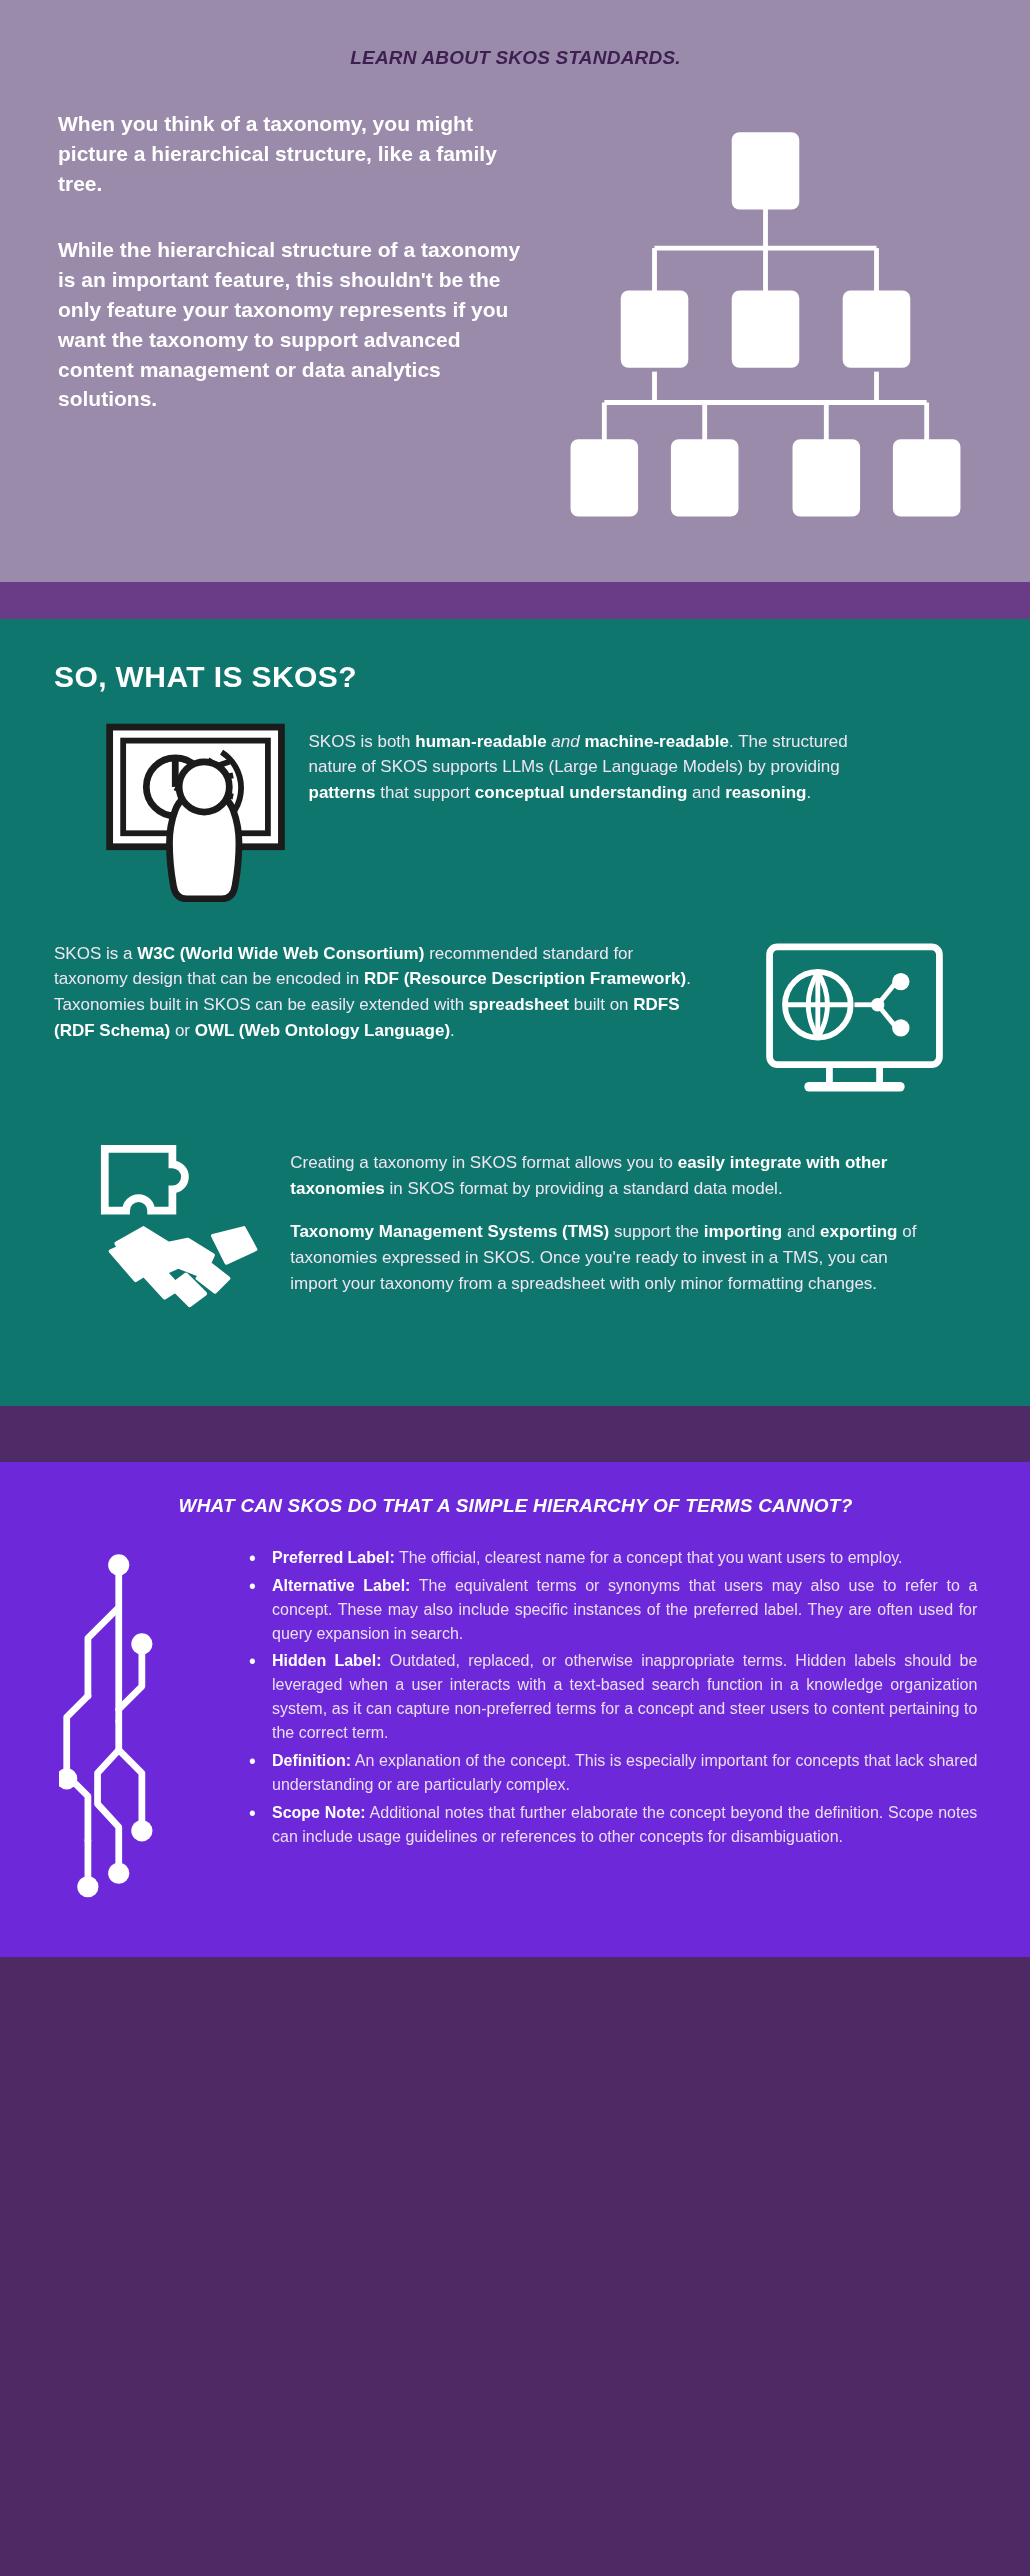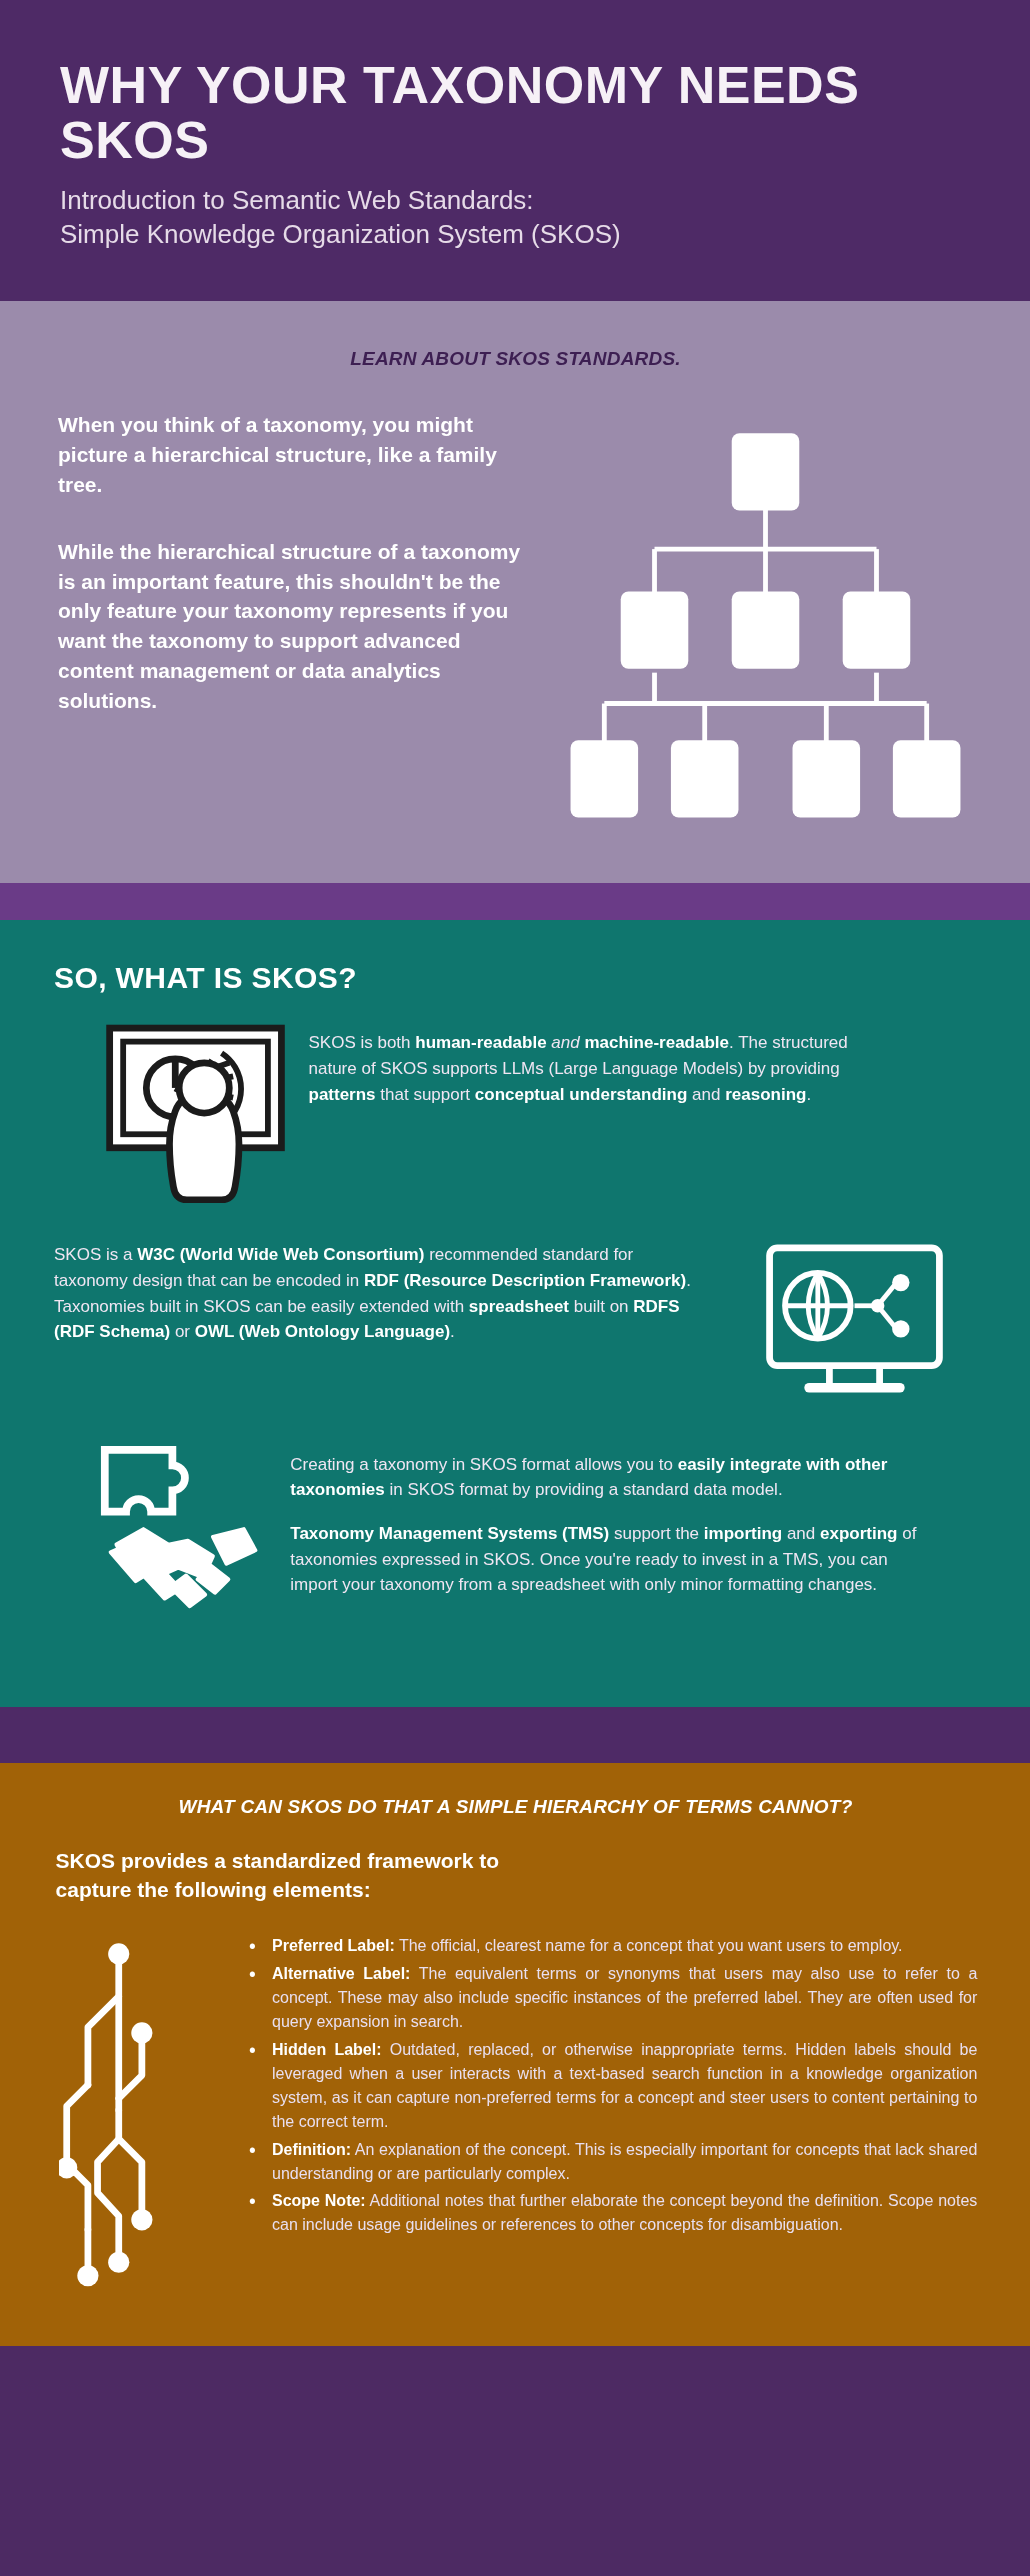--- a/index.html
+++ b/index.html
@@ -14,21 +14,21 @@
     overflow: hidden;
     background: #4d2a63;
   }
 
   
   .band-header  { background: #4e2a66; padding: 58px 0 50px 0; }
   .band-intro   { background: #9b8bab; padding: 0; }
   .band-divider { background: #6a3b87; }
   .band-skos    { background: #0f766e; }
   .band-divider2{ background: #4e2a66; }
-  .band-list    { background: #a16207; }
+  .band-list    { background: #6d28d9; }
   .band-foot    { background: #4d2a63; }
 
   
   .hdr-title {
     color: #f6f1f6;
     font-size: 52px;
     font-weight: bold;
     letter-spacing: 0.5px;
     line-height: 1.06;
     padding: 0 60px;
@@ -149,27 +149,20 @@
   }
   ul.skos-elements li b { font-weight: bold; color: #ffffff; }
 
   .band-foot { height: 68px; }
 </style>
 </head>
 <body>
 
 <div class="page">
 
-  <div class="band-header">
-    <div class="hdr-title">WHY YOUR TAXONOMY NEEDS SKOS</div>
-    <div class="hdr-sub">
-      <div>Introduction to Semantic Web Standards:</div>
-      <div>Simple Knowledge Organization System (SKOS)</div>
-    </div>
-  </div>
 
   <div class="band-intro">
     <div class="intro-inner">
       <div class="intro-kicker">
         <div>LEARN ABOUT SKOS STANDARDS.</div>
       </div>
 
       <div class="intro-body">
         <div class="intro-text">
           <p>When you think of a taxonomy, you might picture a hierarchical structure, like a family tree.</p>
@@ -283,24 +276,20 @@
         </div>
       </div>
     </div>
   </div>
 
   <div class="band-divider2"></div>
 
   <div class="band-list">
     <div class="list-inner">
       <div class="list-kicker">WHAT CAN SKOS DO THAT A SIMPLE HIERARCHY OF TERMS CANNOT?</div>
-      <div class="list-lead">
-        <div>SKOS provides a standardized framework to</div>
-        <div>capture the following elements:</div>
-      </div>
       <div class="list-body">
         <div class="list-circuit">
           <svg width="106" height="367" viewBox="0 0 110 380">
             <g stroke="#ffffff" stroke-width="7" fill="none" stroke-linecap="round" stroke-linejoin="round">
               <path d="M62 18 L62 58 L30 90 L30 150"></path>
               <path d="M62 58 L62 176"></path>
               <path d="M30 150 L8 172 L8 232"></path>
               <path d="M62 176 L62 206 L86 230 L86 286"></path>
               <path d="M62 206 L40 230 L40 262 L62 286 L62 330"></path>
               <path d="M8 232 L30 254 L30 300"></path>

